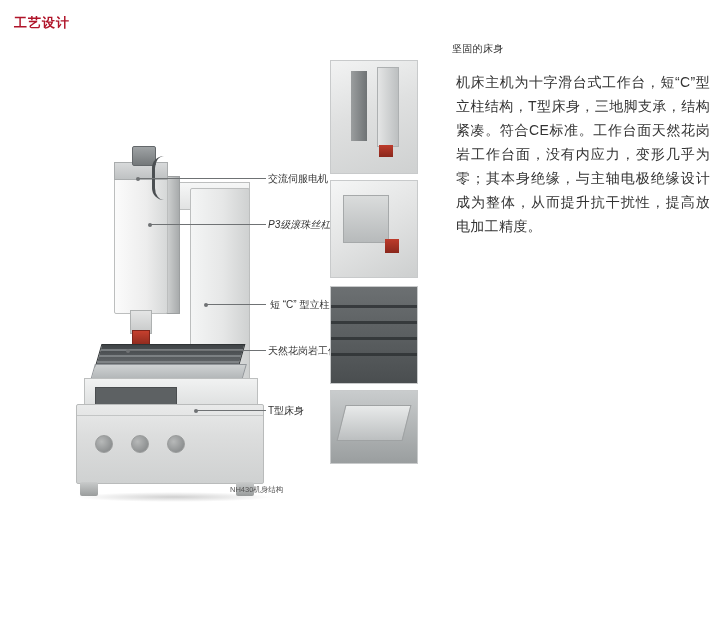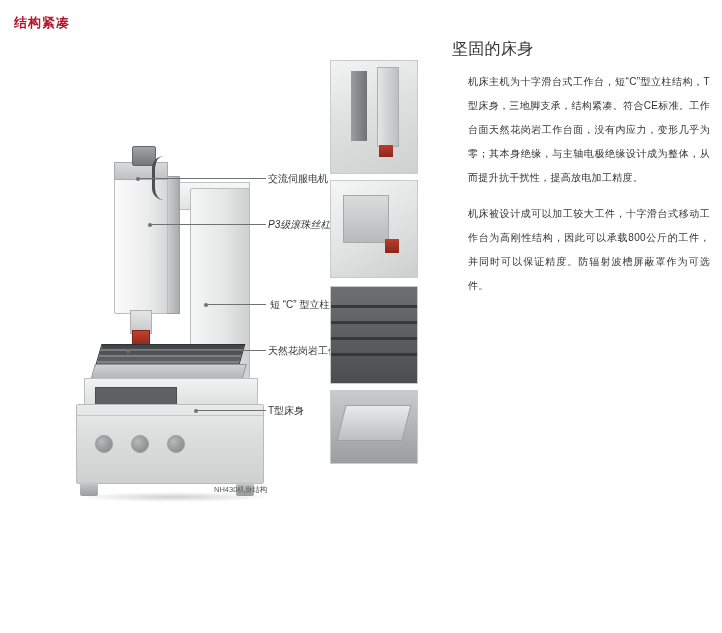--- a/index.html
+++ b/index.html
@@ -314,21 +314,21 @@
     position: absolute;
     left: -2px;
     top: -1.5px;
     width: 4px;
     height: 4px;
     background: #6f7274;
     border-radius: 50%;
   }
   .fig-caption {
     position: absolute;
-    left: 168px;
+    left: 184px;
     top: 375px;
     font-size: 7.5px;
     color: #555;
     padding-left: 36px;
   }
 
   
   .text-col {
     position: absolute;
     left: 452px;
@@ -343,41 +343,41 @@
     letter-spacing: .5px;
   }
   .text-col h4 {
     margin: 0 0 10px 0;
     font-size: 11.5px;
     font-weight: bold;
     color: #222;
     letter-spacing: .5px;
   }
   .text-col p {
-    margin: 0 0 12px 16px;
-    font-size: 10px;
+    margin: 0 0 12px 4px;
+    font-size: 14px;
     line-height: 24px;
     color: #333;
     text-align: justify;
     letter-spacing: .3px;
   }
   .subhead-plain {
     margin: 0 0 10px 0;
-    font-size: 16px;
+    font-size: 10px;
     line-height: 22px;
     color: #333;
     letter-spacing: .3px;
   }
 </style>
 </head>
 <body>
 
 <div id="page">
 
-  <div class="page-heading">结构紧凑</div>
+  <div class="page-heading">工艺设计</div>
 
   <div class="figure-col">
 
     <div class="machine">
       <div class="column-top"></div>
       <div class="column"></div>
       <div class="rail"></div>
       <div class="head"></div>
       <div class="head-cap"></div>
       <div class="servo"></div>
@@ -450,16 +450,15 @@
   <div class="thumb t4">
     <div class="plate"></div>
   </div>
 
   <div class="text-col">
 
     <div class="subhead-plain">坚固的床身</div>
     <p>机床主机为十字滑台式工作台，短“C”型立柱结构，T型床身，三地脚支承，结构紧凑。符合CE标准。工作台面天然花岗岩工作台面，没有内应力，变形几乎为零；其本身绝缘，与主轴电极绝缘设计成为整体，从而提升抗干扰性，提高放电加工精度。</p>
 
 
-    <p>机床被设计成可以加工较大工件，十字滑台式移动工作台为高刚性结构，因此可以承载800公斤的工件，并同时可以保证精度。防辐射波槽屏蔽罩作为可选件。</p>
   </div>
 
 </div>
 
 </body></html>

